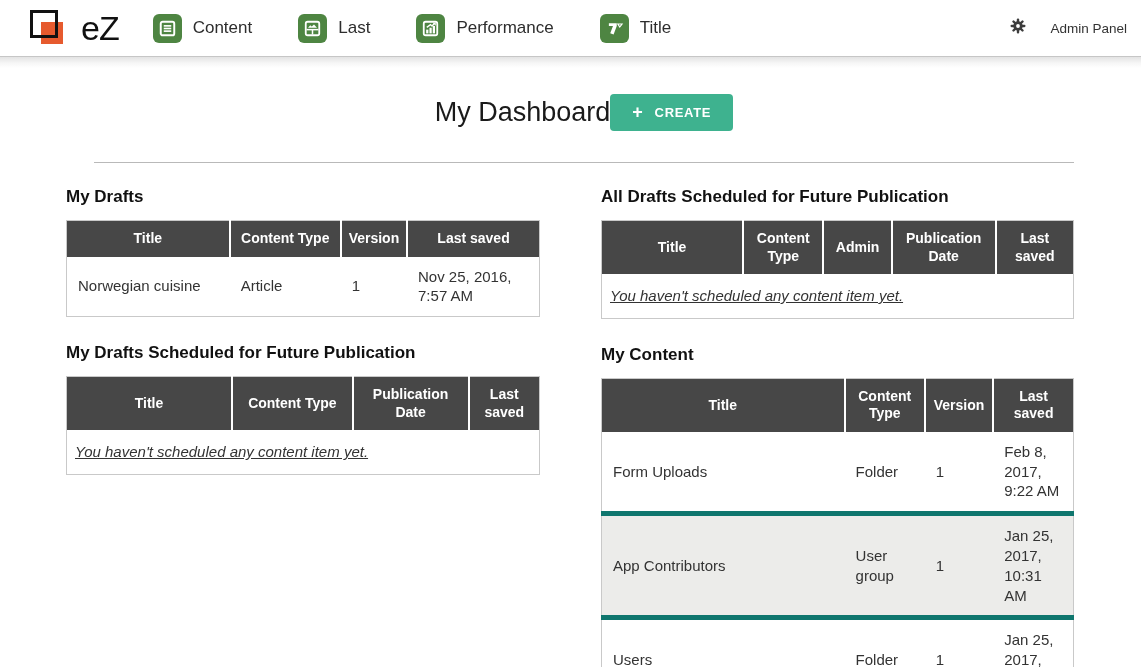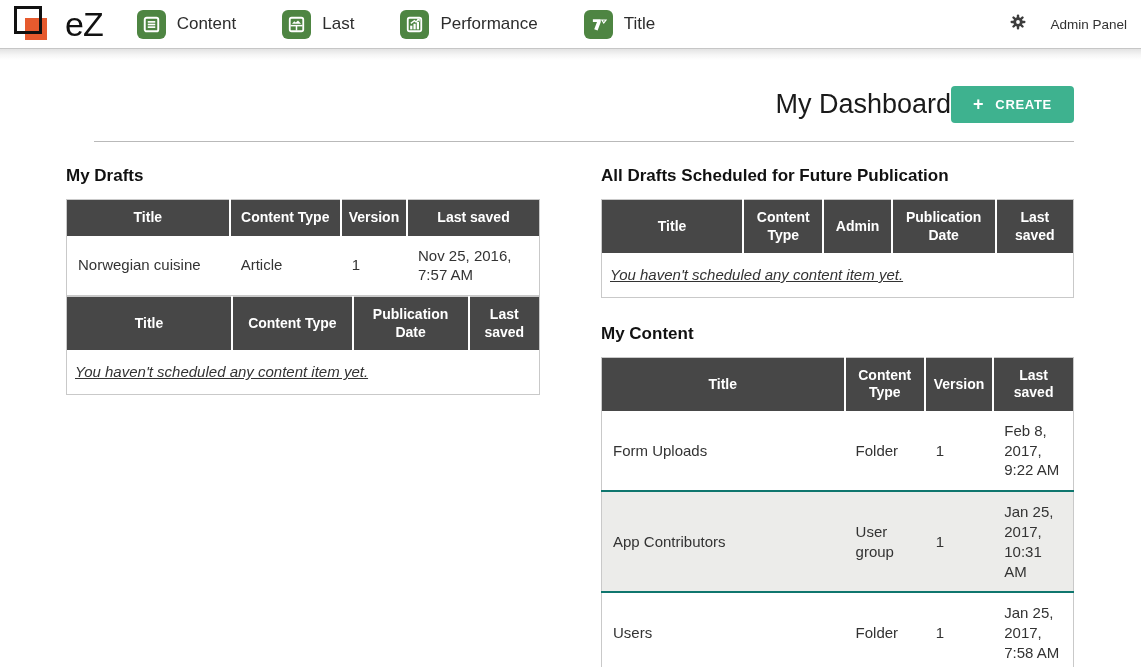--- a/index.html
+++ b/index.html
@@ -8,21 +8,21 @@
     width:1141px; height:667px; overflow:hidden; position:relative;
     font-family:"Liberation Sans", sans-serif; color:#333;
   }
   :root {
     --accent-green:#4e8542; --accent-teal:#3eb28f; --table-header-bg:#474747;
     --badge-red:#e12a22; --row-stripe:#ececea;
   }
 
   
   .navbar {
-    height:48px; display:flex; align-items:center; padding:0 14px 0 12px;
+    height:56px; display:flex; align-items:center; padding:0 14px 0 28px;
     background:#fff;
   }
   .nav-shadow {
     height:12px; border-top:1px solid #c6c6c6;
     background:linear-gradient(180deg,#e3e3e3 0%,#f6f6f6 55%,#ffffff 100%);
   }
   .logo { display:flex; align-items:center; margin-right:34px; cursor:pointer; }
   .logo-mark { position:relative; width:46px; height:44px; }
   .logo-outline {
     position:absolute; left:2px; top:4px; width:28px; height:28px;
@@ -52,22 +52,22 @@
   .badge {
     position:absolute; top:-7px; right:-9px; min-width:19px; height:19px;
     background:var(--badge-red); color:#fff; border-radius:50%;
     font-size:12px; font-weight:bold; display:flex; align-items:center; justify-content:center;
   }
   .caret { color:#9a9a9a; font-size:11px; cursor:pointer; }
 
   
   .main { padding:26px 67px 0 66px; }
   .page-head {
-    display:flex; justify-content:flex-end; align-items:center;
-    border-bottom:1px solid #b9b9b9; padding-bottom:18px;margin-left:28px;
+    display:flex; justify-content:center; align-items:center;
+    border-bottom:1px solid #b9b9b9; padding-bottom:31px;margin-left:28px;
   }
   .page-title { font-size:27px; font-weight:500; color:#1a1a1a; }
   .create-btn {
     background:var(--accent-teal); color:#fff; border:none; border-radius:4px;
     padding:0 22px; height:37px; display:flex; align-items:center; gap:11px;
     font-family:inherit; font-size:13px; font-weight:bold; letter-spacing:.7px;
     cursor:pointer;
   }
   .create-plus { font-size:18px; font-weight:bold; line-height:1; margin-top:-1px; }
 
@@ -81,21 +81,21 @@
   table.tbl {
     width:100%; border-collapse:collapse; table-layout:fixed;
     border:1px solid #c9c9c9; background:#fff; font-size:15px; color:#333;
   }
   .tbl th {
     background:var(--table-header-bg); color:#fff; font-weight:bold; font-size:14px;
     text-align:center; vertical-align:middle; padding:9px 4px; line-height:1.25;
     border-left:2px solid #fff;
   }
   .tbl th:first-child { border-left:none; }
-  .tbl td { padding:10px 11px; vertical-align:middle; line-height:1.32; border-top:2px solid #0f766e; }
+  .tbl td { padding:10px 11px; vertical-align:middle; line-height:1.32; border-top:5px solid #0f766e; }
   .tbl tbody tr:first-child td { border-top:none; }
   .tbl td.empty { text-align:left; font-style:italic; padding:12px 8px;text-decoration:underline; }
   .tbl-striped tbody tr:nth-child(even) { background:var(--row-stripe); }
 
   .tbl-my-drafts th:nth-child(1){width:34.5%} .tbl-my-drafts th:nth-child(2){width:23.5%}
   .tbl-my-drafts th:nth-child(3){width:14%}   .tbl-my-drafts th:nth-child(4){width:28%}
 
   .tbl-all-sched th:nth-child(1){width:30%}   .tbl-all-sched th:nth-child(2){width:17%}
   .tbl-all-sched th:nth-child(3){width:14.5%} .tbl-all-sched th:nth-child(4){width:22%}
   .tbl-all-sched th:nth-child(5){width:16.5%}
@@ -210,20 +210,21 @@
               <tr>
                 <td>Norwegian cuisine</td>
                 <td>Article</td>
                 <td>1</td>
                 <td>Nov 25, 2016, 7:57 AM</td>
               </tr>
             </tbody>
           </table>
       </section>
       <section class="section">
+        <h2 class="section-title">My Drafts Scheduled for Future Publication</h2>
         <table class="tbl tbl-my-sched">
             <thead>
               <tr>
                 <th>Title</th>
                 <th>Content Type</th>
                 <th>Publication Date</th>
                 <th>Last saved</th>
               </tr>
             </thead>
             <tbody>

